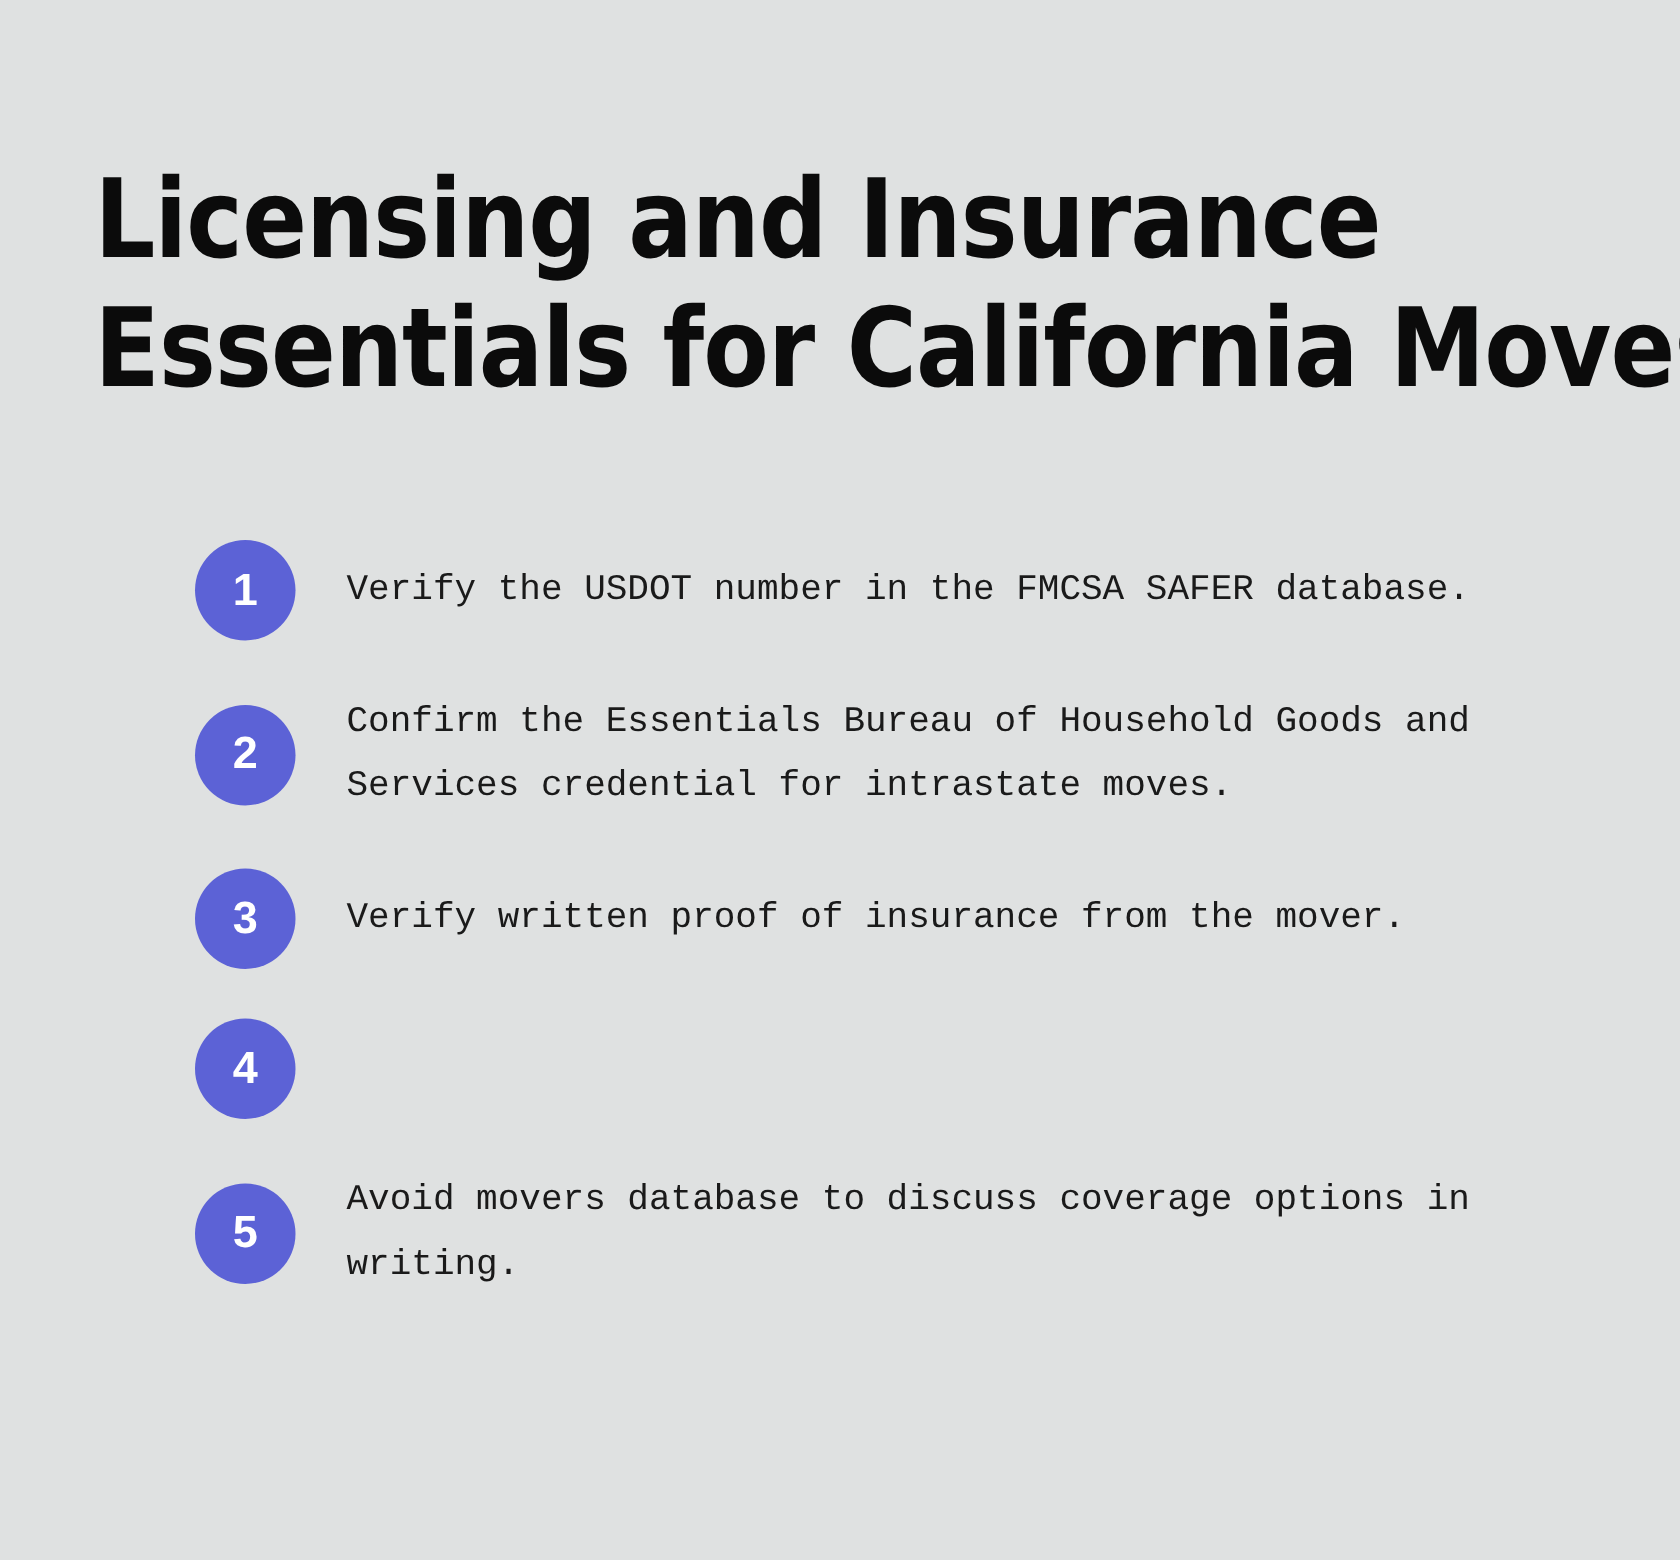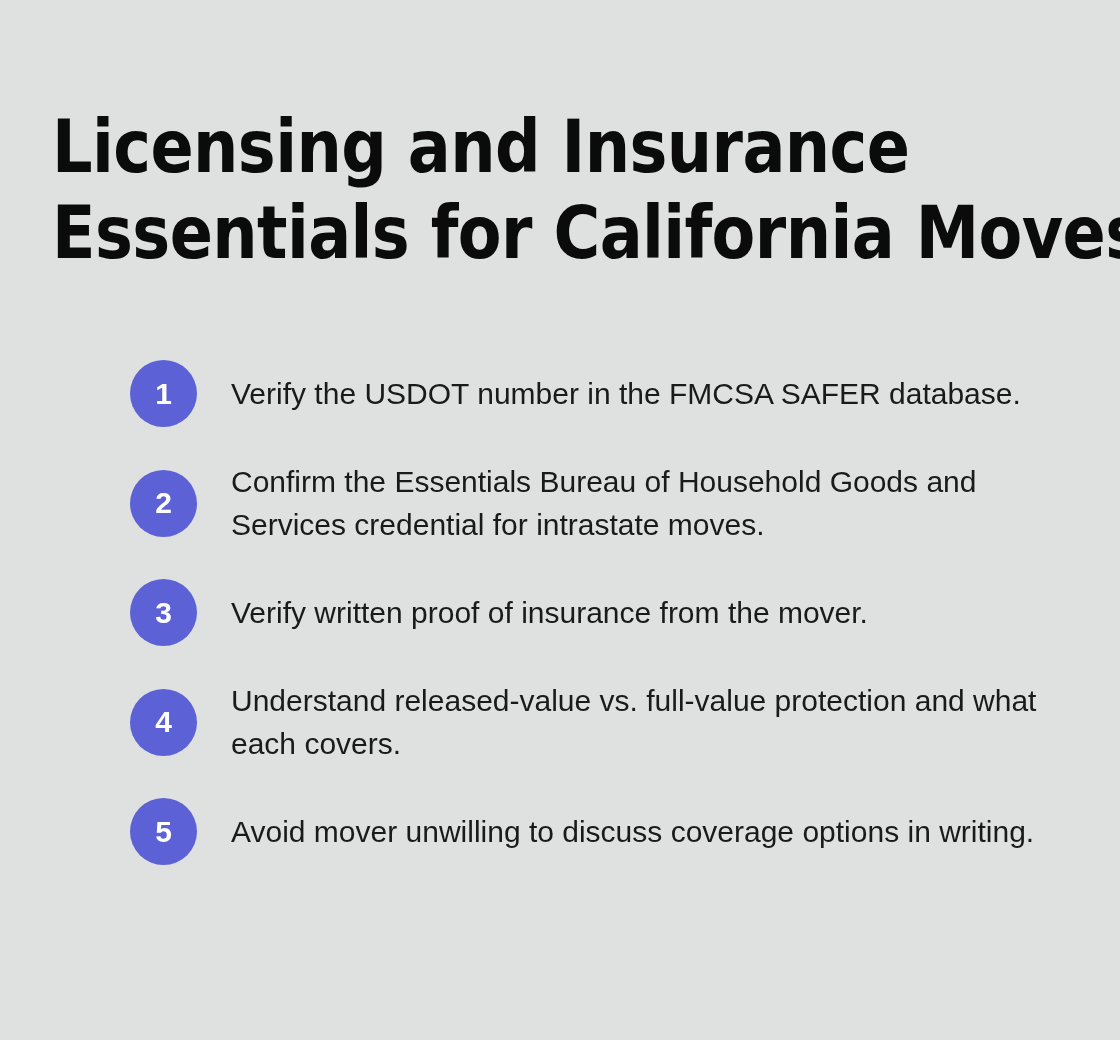--- a/index.html
+++ b/index.html
@@ -17,21 +17,21 @@
     position: relative;
     width: 1120px;
     height: 1040px;
     background: #dfe1e1;
     box-sizing: border-box;
   }
 
   
   .title-block {
     position: absolute;
-    left: 52px;
+    left: 63px;
     top: 104px;
     width: 1000px;
   }
   .title-line {
     display: block;
     font-family: "DejaVu Sans Condensed", "Liberation Sans Narrow", "Liberation Sans", sans-serif;
     font-weight: 700;
     font-size: 73px;
     line-height: 86px;
     letter-spacing: -0.6px;
@@ -71,22 +71,22 @@
     justify-content: center;
     font-family: "Liberation Sans", sans-serif;
     font-weight: 700;
     font-size: 30px;
     line-height: 1;
     letter-spacing: 0px;
     user-select: none;
   }
   .item-text {
     margin-left: 34px;
-    font-family: Liberation Sans, sans-serif;
-    font-size: 30px;
+    font-family: Liberation Mono, monospace;
+    font-size: 24px;
     line-height: 43px;
     color: #1a1a1a;
     max-width: 820px;
     font-weight: 400;
   }
 </style>
 </head>
 <body>
 
 <div class="poster">
@@ -108,22 +108,21 @@
       <div class="item-text">Confirm the Essentials Bureau of Household Goods and Services credential for intrastate moves.</div>
     </div>
 
     <div class="list-item">
       <div class="badge">3</div>
       <div class="item-text">Verify written proof of insurance from the mover.</div>
     </div>
 
     <div class="list-item">
       <div class="badge">4</div>
-      <div class="item-text">Understand released-value vs. full-value protection and what each covers.</div>
     </div>
 
     <div class="list-item">
       <div class="badge">5</div>
-      <div class="item-text">Avoid mover unwilling to discuss coverage options in writing.</div>
+      <div class="item-text">Avoid movers database to discuss coverage options in writing.</div>
     </div>
 
   </div>
 </div>
 
 </body></html>

